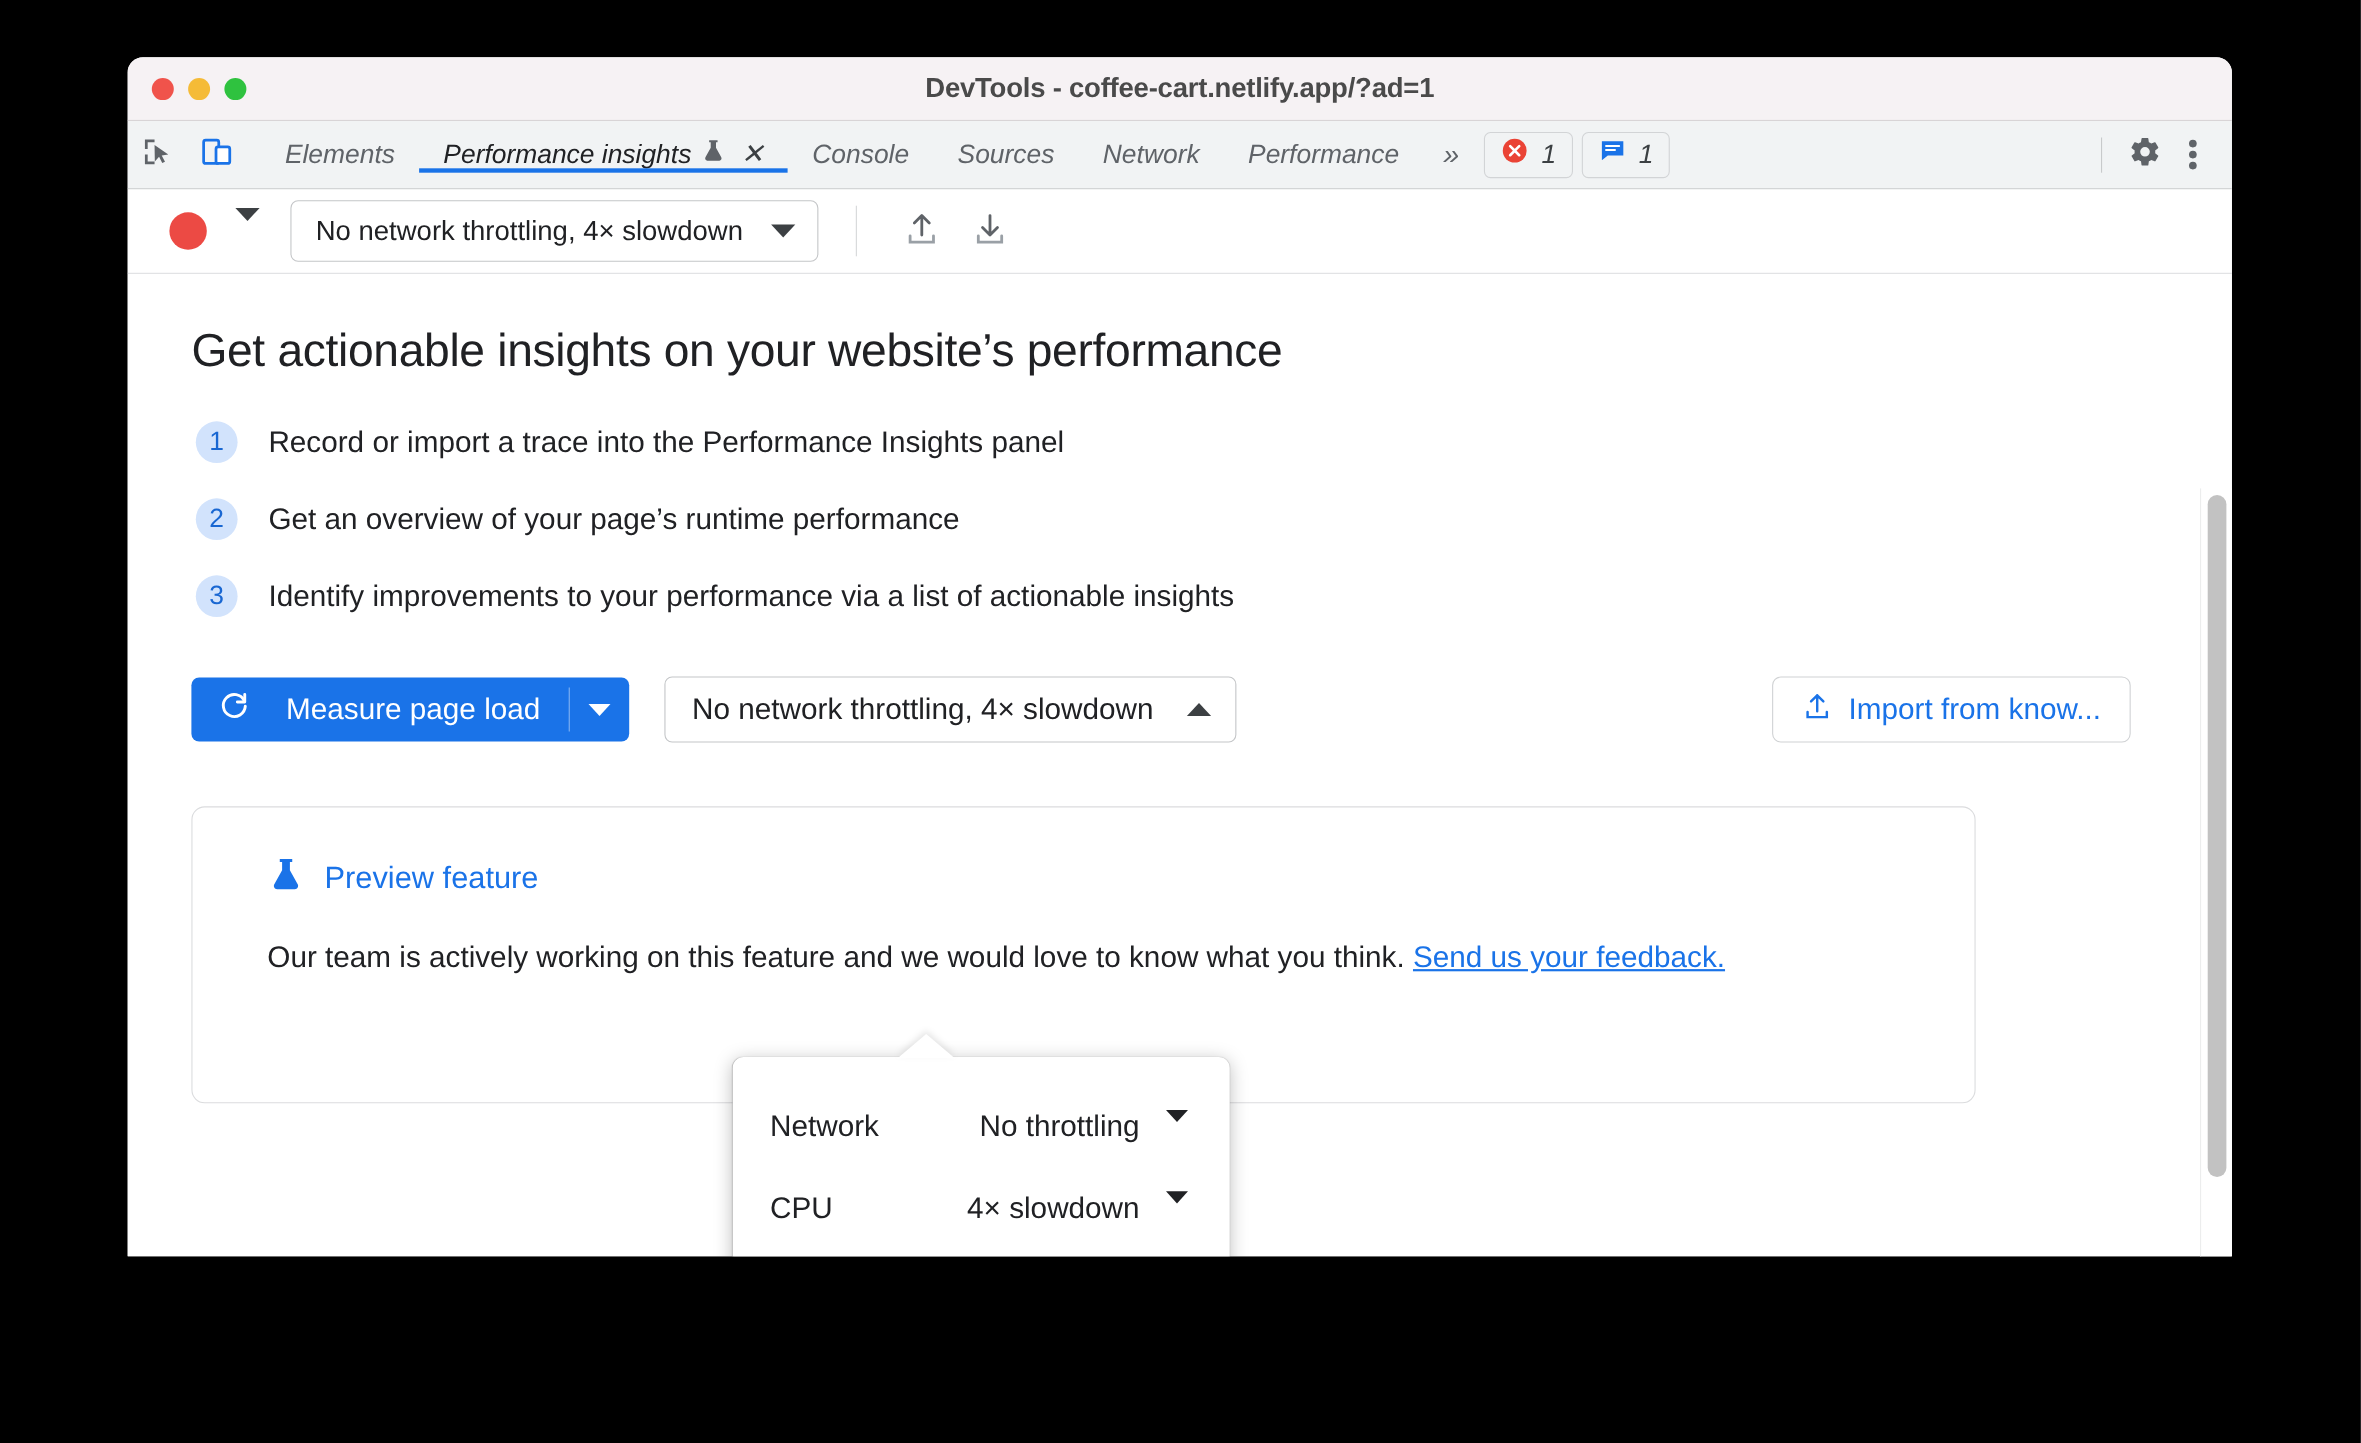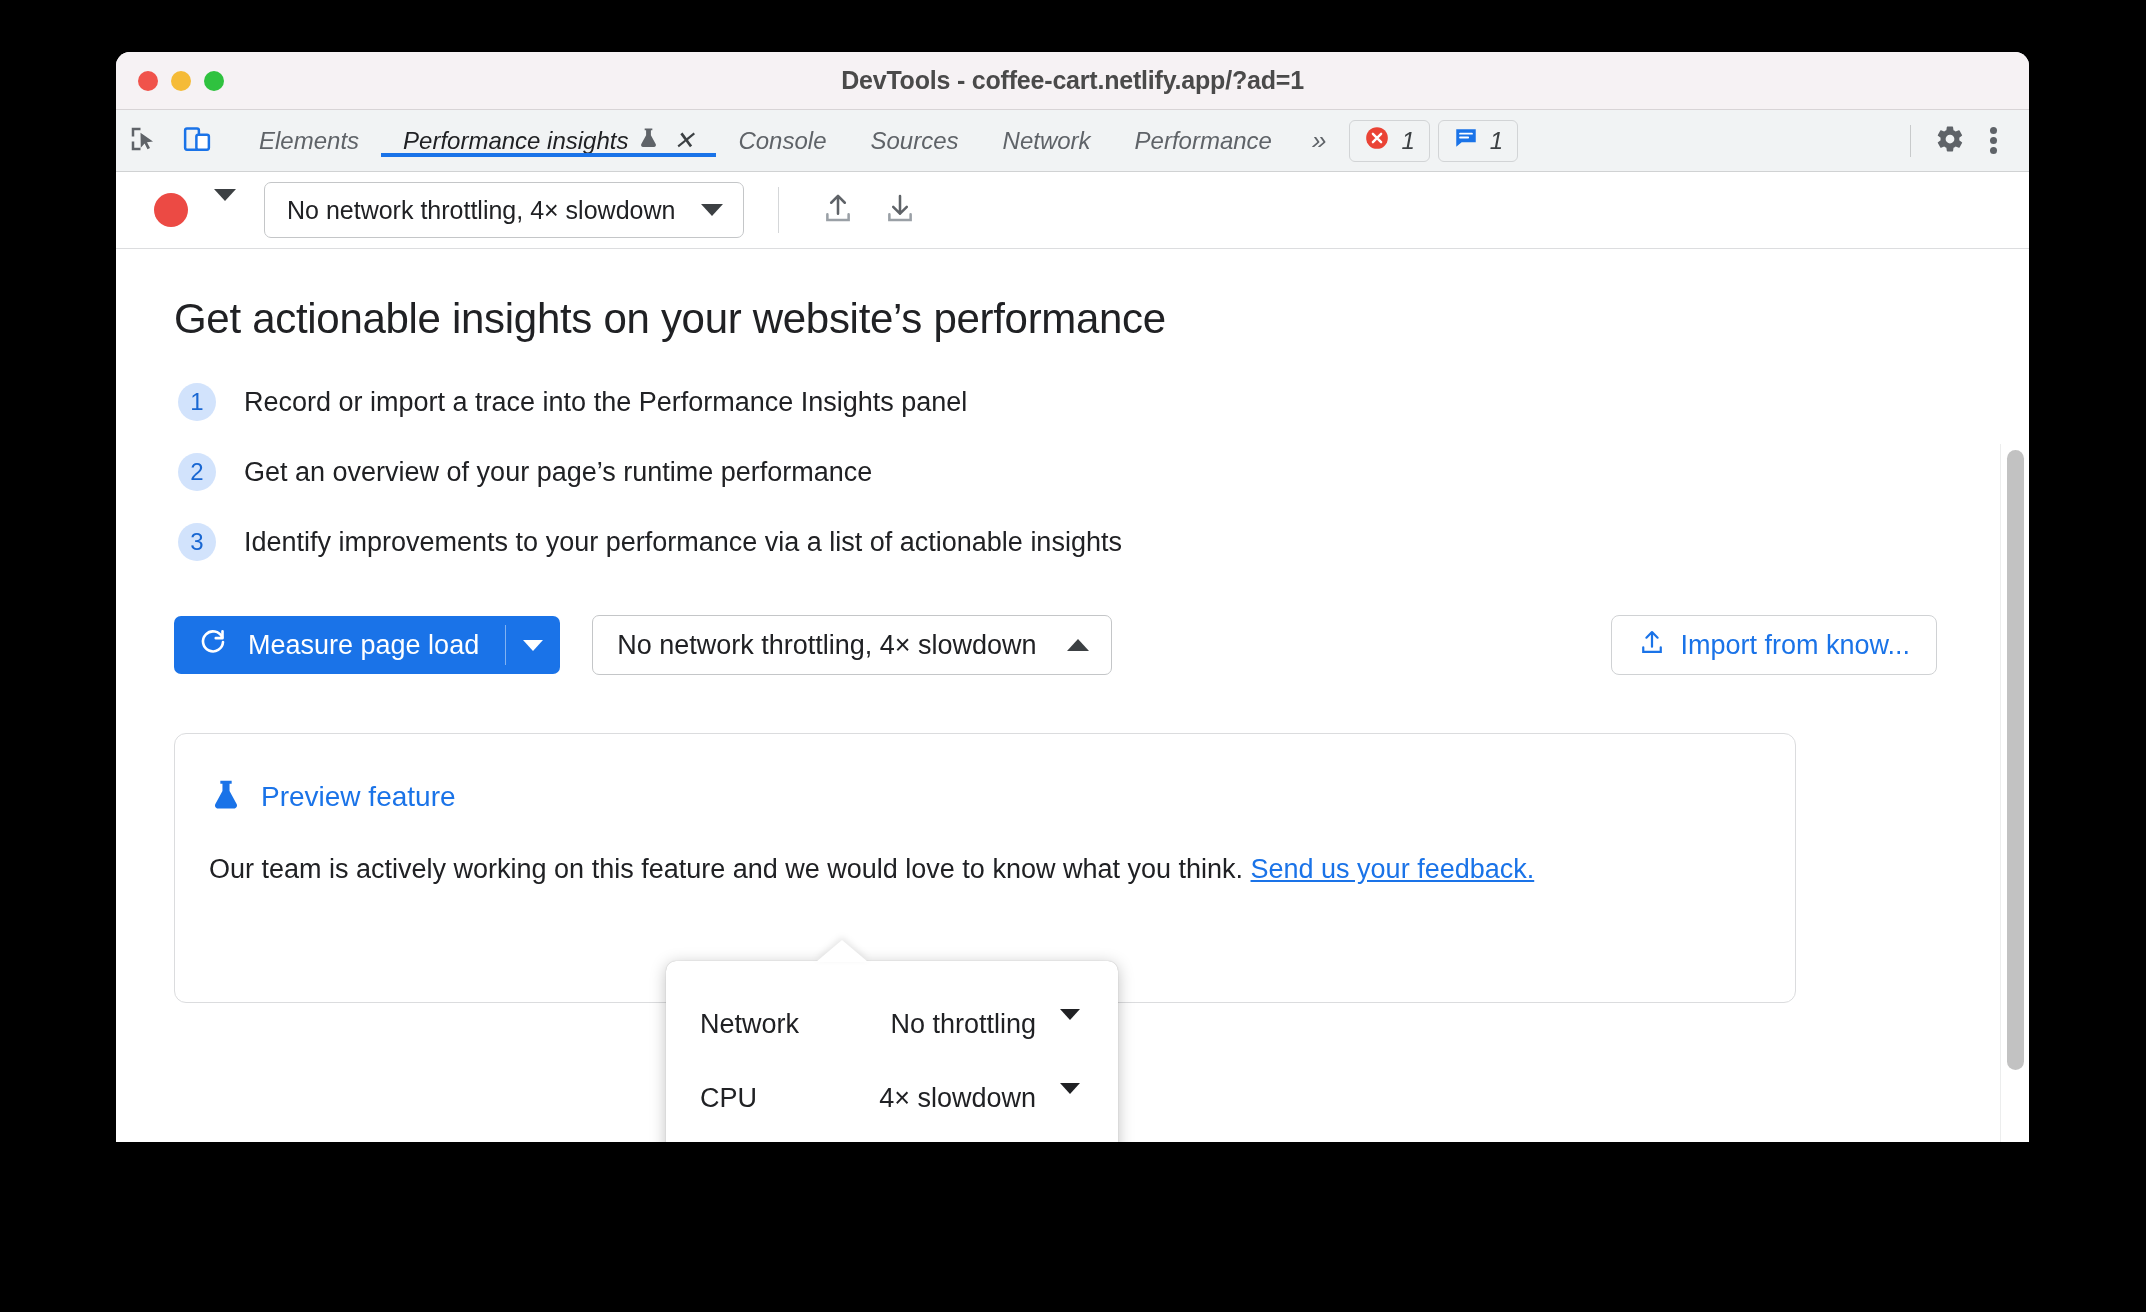--- a/index.html
+++ b/index.html
@@ -245,21 +245,21 @@
     display: flex;
     align-items: stretch;
     background: #1a73e8;
     border-radius: 7px;
     overflow: hidden;
     height: 58px;
   }
   #measure-main {
     display: flex;
     align-items: center;
-    gap: 20px;
+    gap: 32px;
     padding: 0 26px 0 24px;
     color: #fff;
     font-size: 27px;
   }
   #measure-split {
     width: 1px;
     background: rgba(255,255,255,0.45);
     margin: 9px 0;
   }
   #measure-caret {
@@ -308,21 +308,21 @@
     color: #1a73e8;
     font-size: 27px;
   }
 
   
   #preview-card {
     margin: 58px 0 0 0;
     width: 1622px;
     border: 1px solid #dbdcde;
     border-radius: 12px;
-    padding: 42px 46px 48px 34px;
+    padding: 42px 46px 48px 68px;
     box-sizing: border-box;
     min-height: 270px;
   }
   #preview-head {
     display: flex;
     align-items: center;
     gap: 18px;
     margin-bottom: 34px;
   }
   #preview-label {

